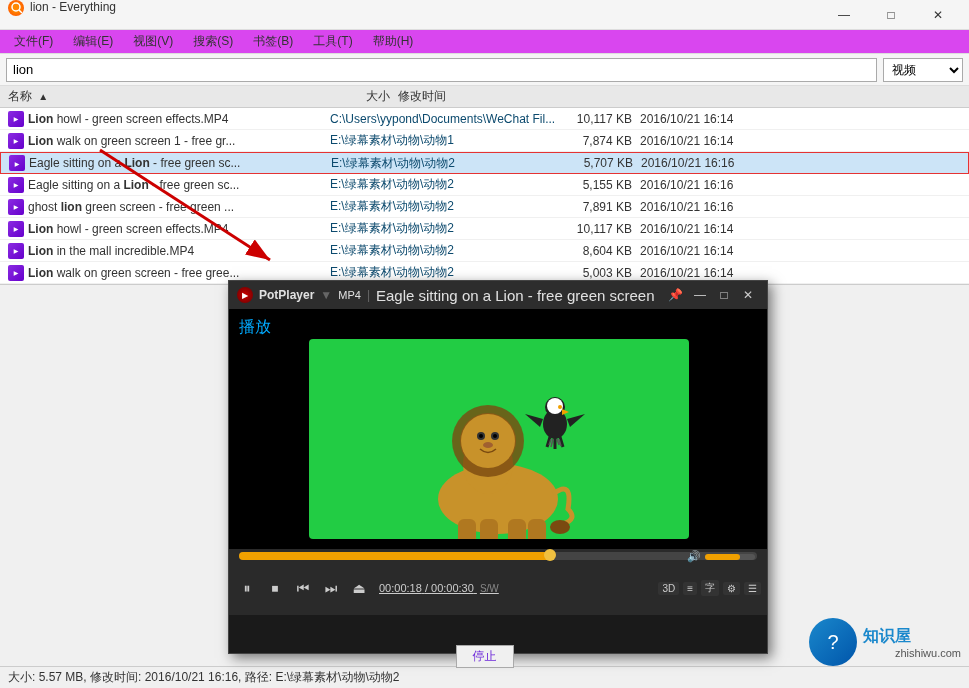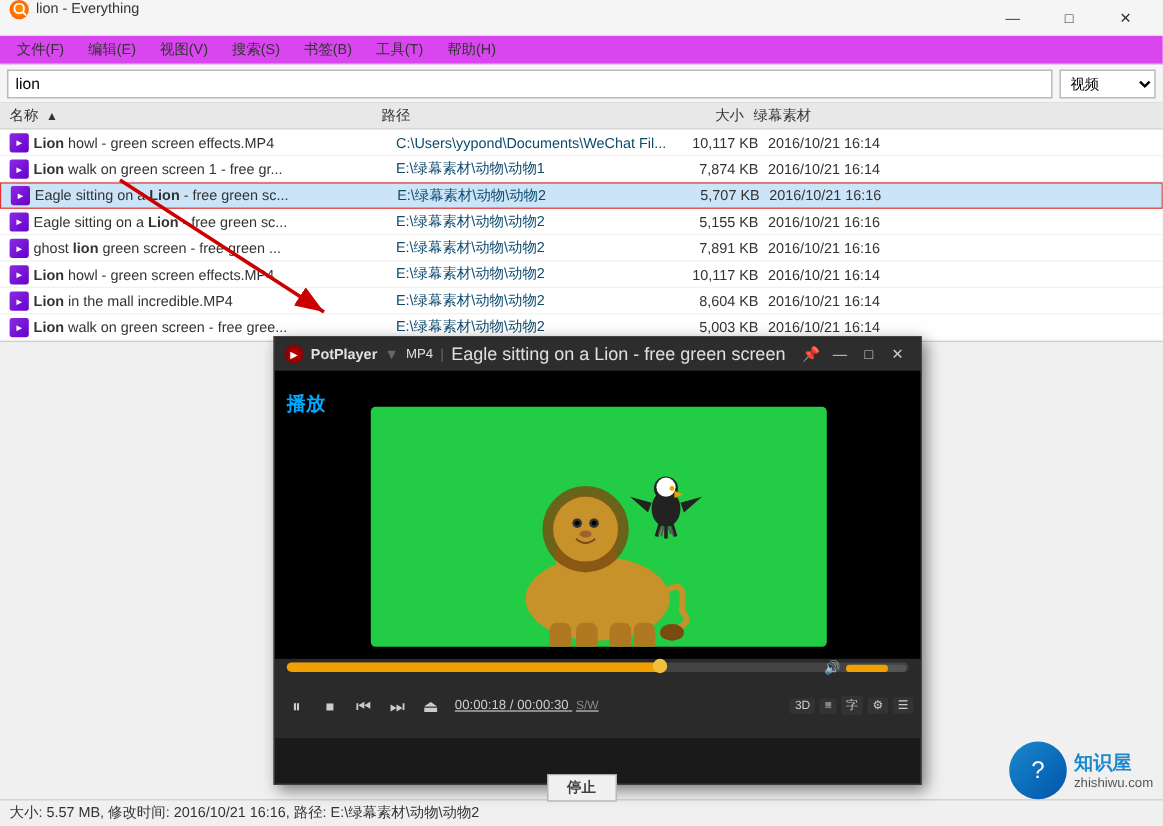--- a/index.html
+++ b/index.html
@@ -258,25 +258,25 @@
     .video-green-bg {
       position: absolute;
       top: 30px; left: 80px;
       width: 380px;
       height: 200px;
       background: #22cc44;
       border-radius: 4px;
     }
     .video-playing-text {
       position: absolute;
-      top: 18px;
+      top: 8px;
       left: 10px;
       color: #00aaff;
       font-size: 16px;
-      font-weight: bold;
+      font-weight: normal;
     }
 
     
     .lion-figure {
       position: absolute;
       bottom: 10px;
       left: 50%;
       transform: translateX(-50%);
       width: 200px;
       height: 160px;
@@ -379,22 +379,21 @@
       transform: translateX(-50%);
       top: 645px;
       z-index: 40;
     }
     .stop-btn {
       background: #f0f0f0;
       border: 1px solid #aaa;
       padding: 2px 16px;
       font-size: 12px;
       cursor: pointer;
-      color: #404040;
-      font-weight: bold;
+      color: #6d28d9;
     }
 
     
     .watermark {
       position: absolute;
       bottom: 22px;
       right: 8px;
       display: flex;
       align-items: center;
       gap: 6px;
@@ -414,20 +413,21 @@
       align-items: flex-start;
     }
     .watermark-cn {
       color: #1a88cc;
       font-size: 16px;
       font-weight: bold;
     }
     .watermark-url {
       color: #555;
       font-size: 11px;
+      margin-left: 32px;
     }
   </style>
 </head>
 <body>
 
 <div class="title-bar">
   <div class="title-bar-icon">
     <svg width="12" height="12" viewBox="0 0 12 12">
       <circle cx="6" cy="5" r="4" fill="none" stroke="white" stroke-width="1.5"></circle>
       <line x1="9" y1="8" x2="12" y2="11" stroke="white" stroke-width="1.5"></line>
@@ -461,23 +461,22 @@
     <option>文档</option>
     <option>压缩包</option>
   </select>
 </div>
 
 <div class="table-header">
   <div class="col-name">
     <span>名称</span>
     <span class="sort-arrow">▲</span>
   </div>
-  <div class="col-path">路径</div>
   <div class="col-size">大小</div>
-  <div class="col-mtime">绿幕素材</div>
+  <div class="col-mtime">修改时间</div>
 </div>
 
 <div class="file-list" id="file-list-container">
     <div class="file-row">
       <div class="file-icon">
         <div class="mp4-icon">▶</div>
       </div>
       <div class="file-name-cell"><b>Lion</b> howl - green screen effects.MP4</div>
       <div class="file-path-cell">C:\Users\yypond\Documents\WeChat Fil...</div>
       <div class="file-size-cell">10,117 KB</div>

